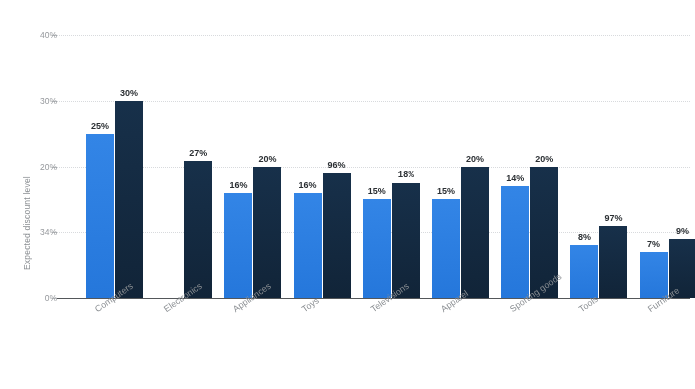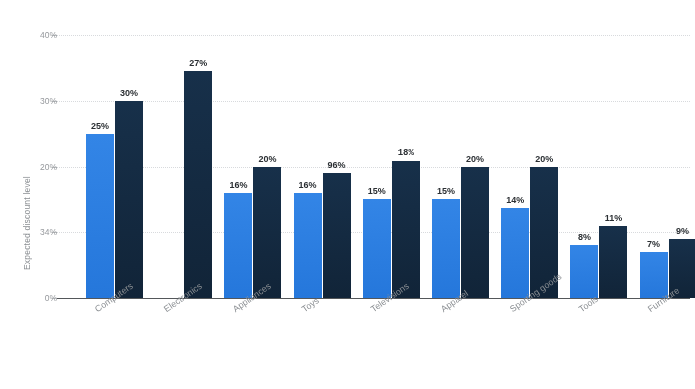--- a/index.html
+++ b/index.html
@@ -152,21 +152,21 @@
     <div class="groups" id="groups">
         <div class="group" style="left: 29px; width: 57px;">
           <div class="bar s0" style="height: 164.375px;">
             <div class="bar-label">25%</div>
           </div>
           <div class="bar s1" style="height: 197.25px;">
             <div class="bar-label">30%</div>
           </div>
         </div>
         <div class="group" style="left: 98.2px; width: 57px;">
-          <div class="bar s1" style="height: 227px;">
+          <div class="bar s1" style="height: 137px;">
             <div class="bar-label">27%</div>
           </div>
         </div>
         <div class="group" style="left: 167.4px; width: 57px;">
           <div class="bar s0" style="height: 105.2px;">
             <div class="bar-label">16%</div>
           </div>
           <div class="bar s1" style="height: 131.5px;">
             <div class="bar-label">20%</div>
           </div>
@@ -176,46 +176,46 @@
             <div class="bar-label">16%</div>
           </div>
           <div class="bar s1" style="height: 124.925px;">
             <div class="bar-label">96%</div>
           </div>
         </div>
         <div class="group" style="left: 305.8px; width: 57px;">
           <div class="bar s0" style="height: 98.625px;">
             <div class="bar-label">15%</div>
           </div>
-          <div class="bar s1" style="height: 137px; font-family: Liberation Mono, monospace;">
+          <div class="bar s1" style="height: 115px; font-family: Liberation Mono, monospace;">
             <div class="bar-label">18%</div>
           </div>
         </div>
         <div class="group" style="left: 375px; width: 57px;">
           <div class="bar s0" style="height: 98.625px;">
             <div class="bar-label">15%</div>
           </div>
           <div class="bar s1" style="height: 131.5px;">
             <div class="bar-label">20%</div>
           </div>
         </div>
         <div class="group" style="left: 444.2px; width: 57px;">
-          <div class="bar s0" style="height: 90px; text-align: center;">
+          <div class="bar s0" style="height: 112px; text-align: center;">
             <div class="bar-label">14%</div>
           </div>
           <div class="bar s1" style="height: 131.5px;">
             <div class="bar-label">20%</div>
           </div>
         </div>
         <div class="group" style="left: 513.4px; width: 57px;">
           <div class="bar s0" style="height: 52.6px;">
             <div class="bar-label">8%</div>
           </div>
           <div class="bar s1" style="height: 72.325px;">
-            <div class="bar-label">11%</div>
+            <div class="bar-label">97%</div>
           </div>
         </div>
         <div class="group" style="left: 582.6px; width: 57px;">
           <div class="bar s0" style="height: 46.025px;">
             <div class="bar-label">7%</div>
           </div>
           <div class="bar s1" style="height: 59.175px;">
             <div class="bar-label">9%</div>
           </div>
         </div>

